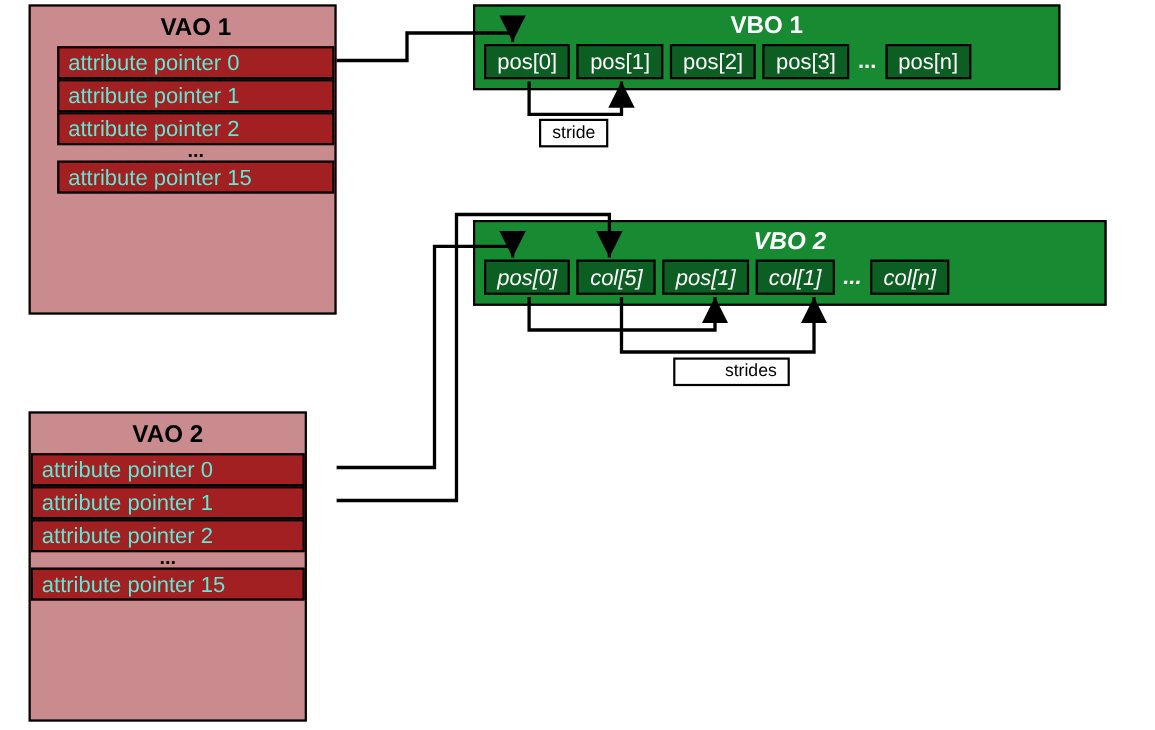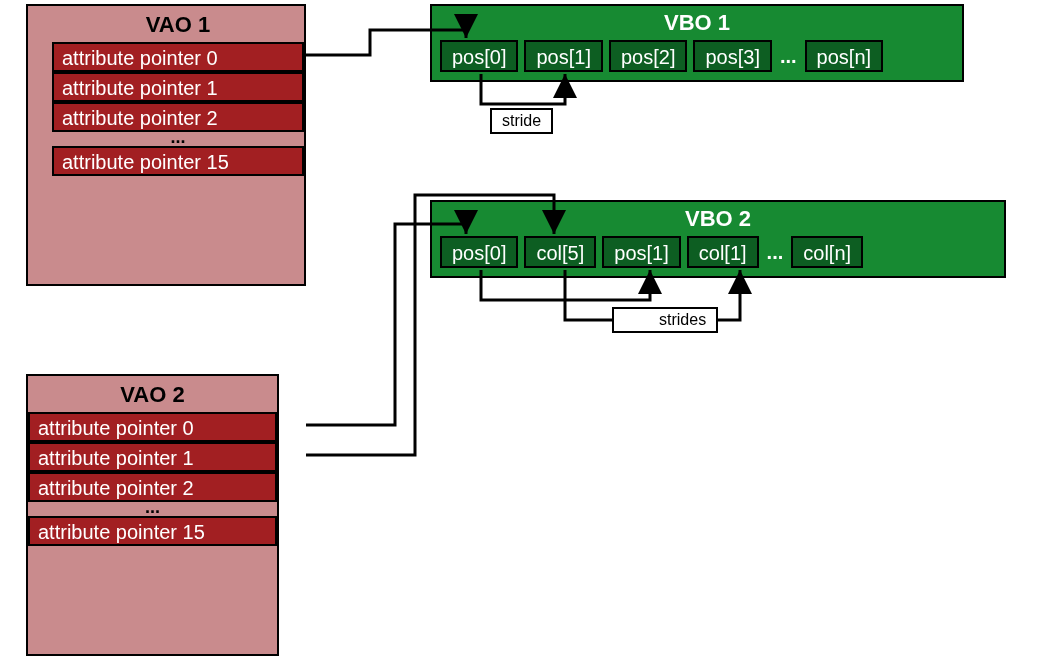--- a/index.html
+++ b/index.html
@@ -21,21 +21,21 @@
   .vao-title {
     text-align: center;
     font-size: 22px;
     font-weight: 700;
     color: #000;
     margin-bottom: 4px;
   }
   .attr-row {
     background: #a21f22;
     border: 2px solid #000;
-    color: #ffffff;
+    color: #5eead4;
     font-size: 20px;
     padding: 2px 8px;
     margin: 0;
     height: 30px;
     line-height: 24px;
   }
   .attr-ellipsis {
     text-align: center;
     color: #000;
     font-size: 18px;
@@ -119,21 +119,21 @@
   <div class="cell-row">
     <div class="cell">pos[0]</div>
     <div class="cell">pos[1]</div>
     <div class="cell">pos[2]</div>
     <div class="cell">pos[3]</div>
     <div class="cell-ellipsis">...</div>
     <div class="cell">pos[n]</div>
   </div>
 </div>
 
-<div class="vbo-box" style="left:430px; top:200px; width:576px;">
+<div class="vbo-box" style="left:430px; top:200px; width:576px;font-style:italic;">
   <div class="vbo-title">VBO 2</div>
   <div class="cell-row">
     <div class="cell">pos[0]</div>
     <div class="cell">col[5]</div>
     <div class="cell">pos[1]</div>
     <div class="cell">col[1]</div>
     <div class="cell-ellipsis">...</div>
     <div class="cell">col[n]</div>
   </div>
 </div>
@@ -153,13 +153,13 @@
 
   <path d="M306,455 L415,455 L415,195 L554,195 L554,234" fill="none" stroke="#000" stroke-width="3" marker-end="url(#ah)"></path>
 
   <path d="M481,270 L481,300 L650,300 L650,270" fill="none" stroke="#000" stroke-width="3" marker-end="url(#ah)"></path>
 
   <path d="M565,270 L565,320 L740,320 L740,270" fill="none" stroke="#000" stroke-width="3" marker-end="url(#ah)"></path>
 </svg>
 
 <div class="label-box" style="left:490px; top:108px;">stride</div>
 
-<div class="label-box" style="left:612px; top:307px;padding-left:45px;">strides</div>
+<div class="label-box" style="left:612px; top:325px;padding-left:45px;">strides</div>
 
 </body></html>

